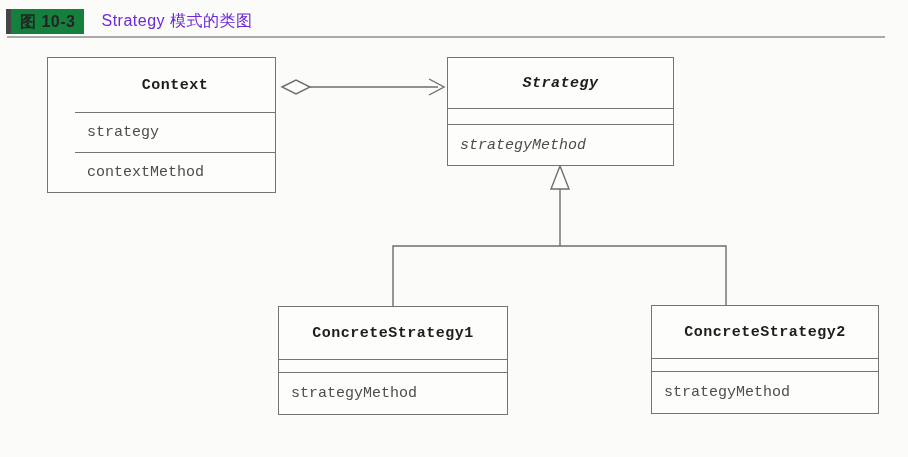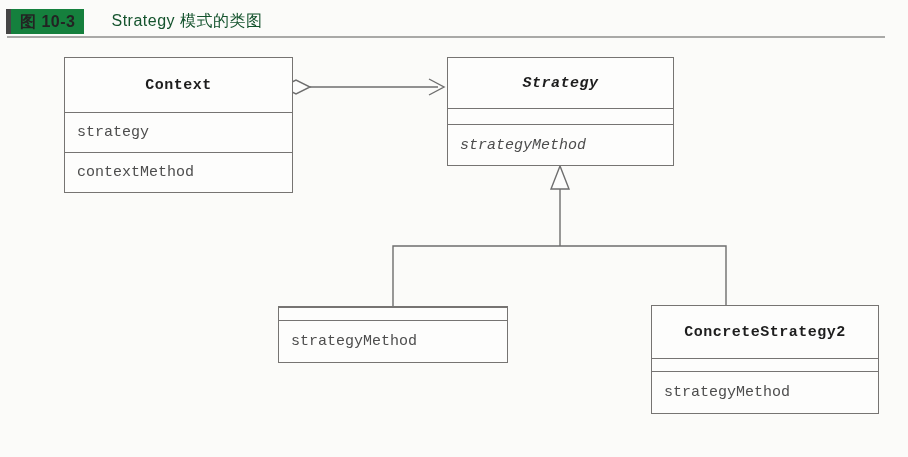--- a/index.html
+++ b/index.html
@@ -8,21 +8,21 @@
     background:#fbfbf9;
     font-family:"Liberation Sans",sans-serif;
   }
   
   .caption{position:absolute;left:6px;top:9px;display:flex;align-items:center;height:25px;}
   .caption-bar{width:5px;height:25px;background:#454545;}
   .caption-label{
     background:#15803d;color:#232323;font-weight:bold;font-size:16px;
     padding:0 9px;height:25px;line-height:25px;letter-spacing:0.5px;
   }
-  .caption-title{color:#14532d;font-size:16px;margin-left:27px;letter-spacing:0.5px;}
+  .caption-title{color:#6d28d9;font-size:16px;margin-left:17px;letter-spacing:0.5px;}
   .caption-rule{position:absolute;left:7px;top:36px;width:878px;height:2px;background:#a9a9a7;}
   
   .uml-class{
     position:absolute;background:#fdfdfc;border:1px solid #767472;
     box-sizing:border-box;font-family:"Liberation Mono","DejaVu Sans Mono",monospace;
   }
   .uml-head{
     display:flex;align-items:center;justify-content:center;
     font-weight:bold;font-size:15px;color:#1d1d1d;letter-spacing:0.5px;
   }
@@ -53,33 +53,34 @@
     <polyline points="429,79 444,87 429,95"></polyline>
   </g>
 
   <g stroke="#6e6e6e" stroke-width="1.4" fill="none">
     <polygon points="560,166 551,189 569,189" fill="#fdfdfc"></polygon>
     <line x1="560" y1="189" x2="560" y2="246"></line>
     <polyline points="393,306 393,246 726,246 726,305"></polyline>
   </g>
 </svg>
 
-<div class="uml-class" style="left:64px;top:57px;width:229px;">
+<div class="uml-class" style="left:47px;top:57px;width:229px;padding-left:27px;">
   <div class="uml-head" style="height:54px;">Context</div>
   <div class="uml-row" style="height:40px;">strategy</div>
   <div class="uml-row" style="height:40px;">contextMethod</div>
 </div>
 
 <div class="uml-class" style="left:447px;top:57px;width:227px;">
   <div class="uml-head italic" style="height:50px;">Strategy</div>
   <div class="uml-row empty" style="height:16px;"></div>
   <div class="uml-row italic" style="height:41px;">strategyMethod</div>
 </div>
 
 <div class="uml-class" style="left:278px;top:306px;width:230px;">
+  <div class="uml-head" style="height:52px;">ConcreteStrategy1</div>
   <div class="uml-row empty" style="height:13px;"></div>
   <div class="uml-row" style="height:42px;">strategyMethod</div>
 </div>
 
 <div class="uml-class" style="left:612px;top:305px;width:228px;margin-left:39px;">
   <div class="uml-head" style="height:52px;">ConcreteStrategy2</div>
   <div class="uml-row empty" style="height:13px;"></div>
   <div class="uml-row" style="height:42px;">strategyMethod</div>
 </div>
 

